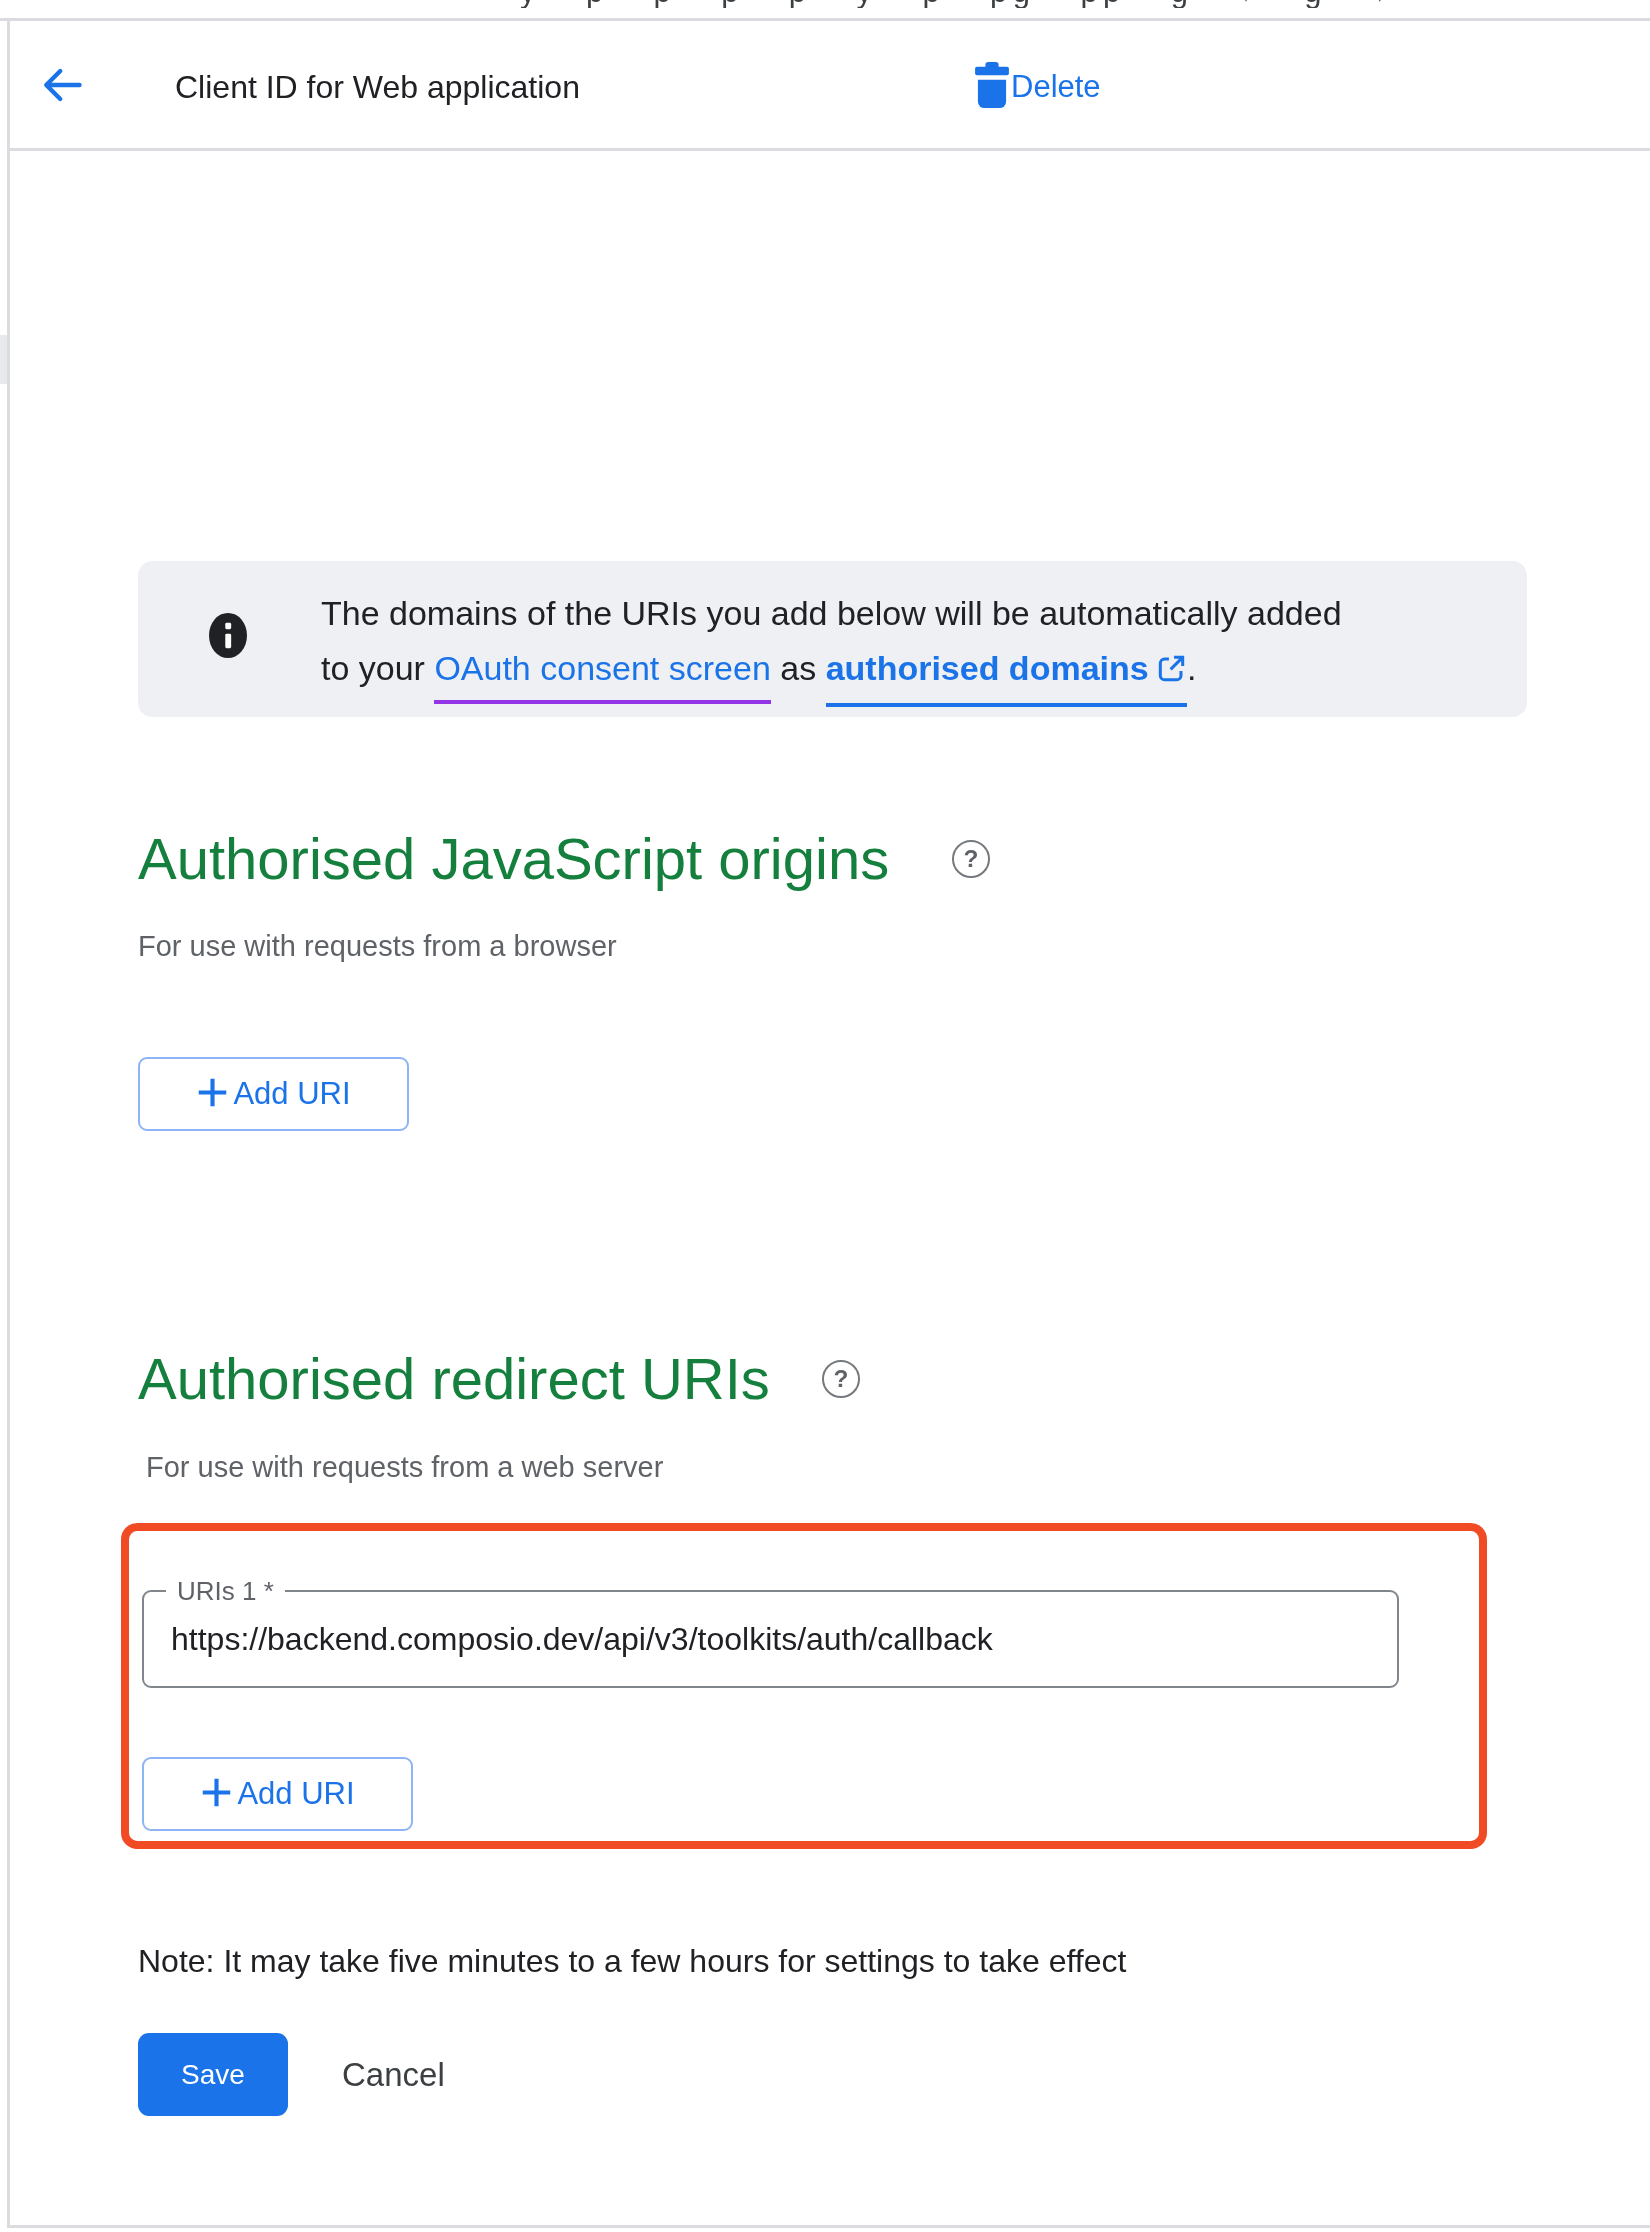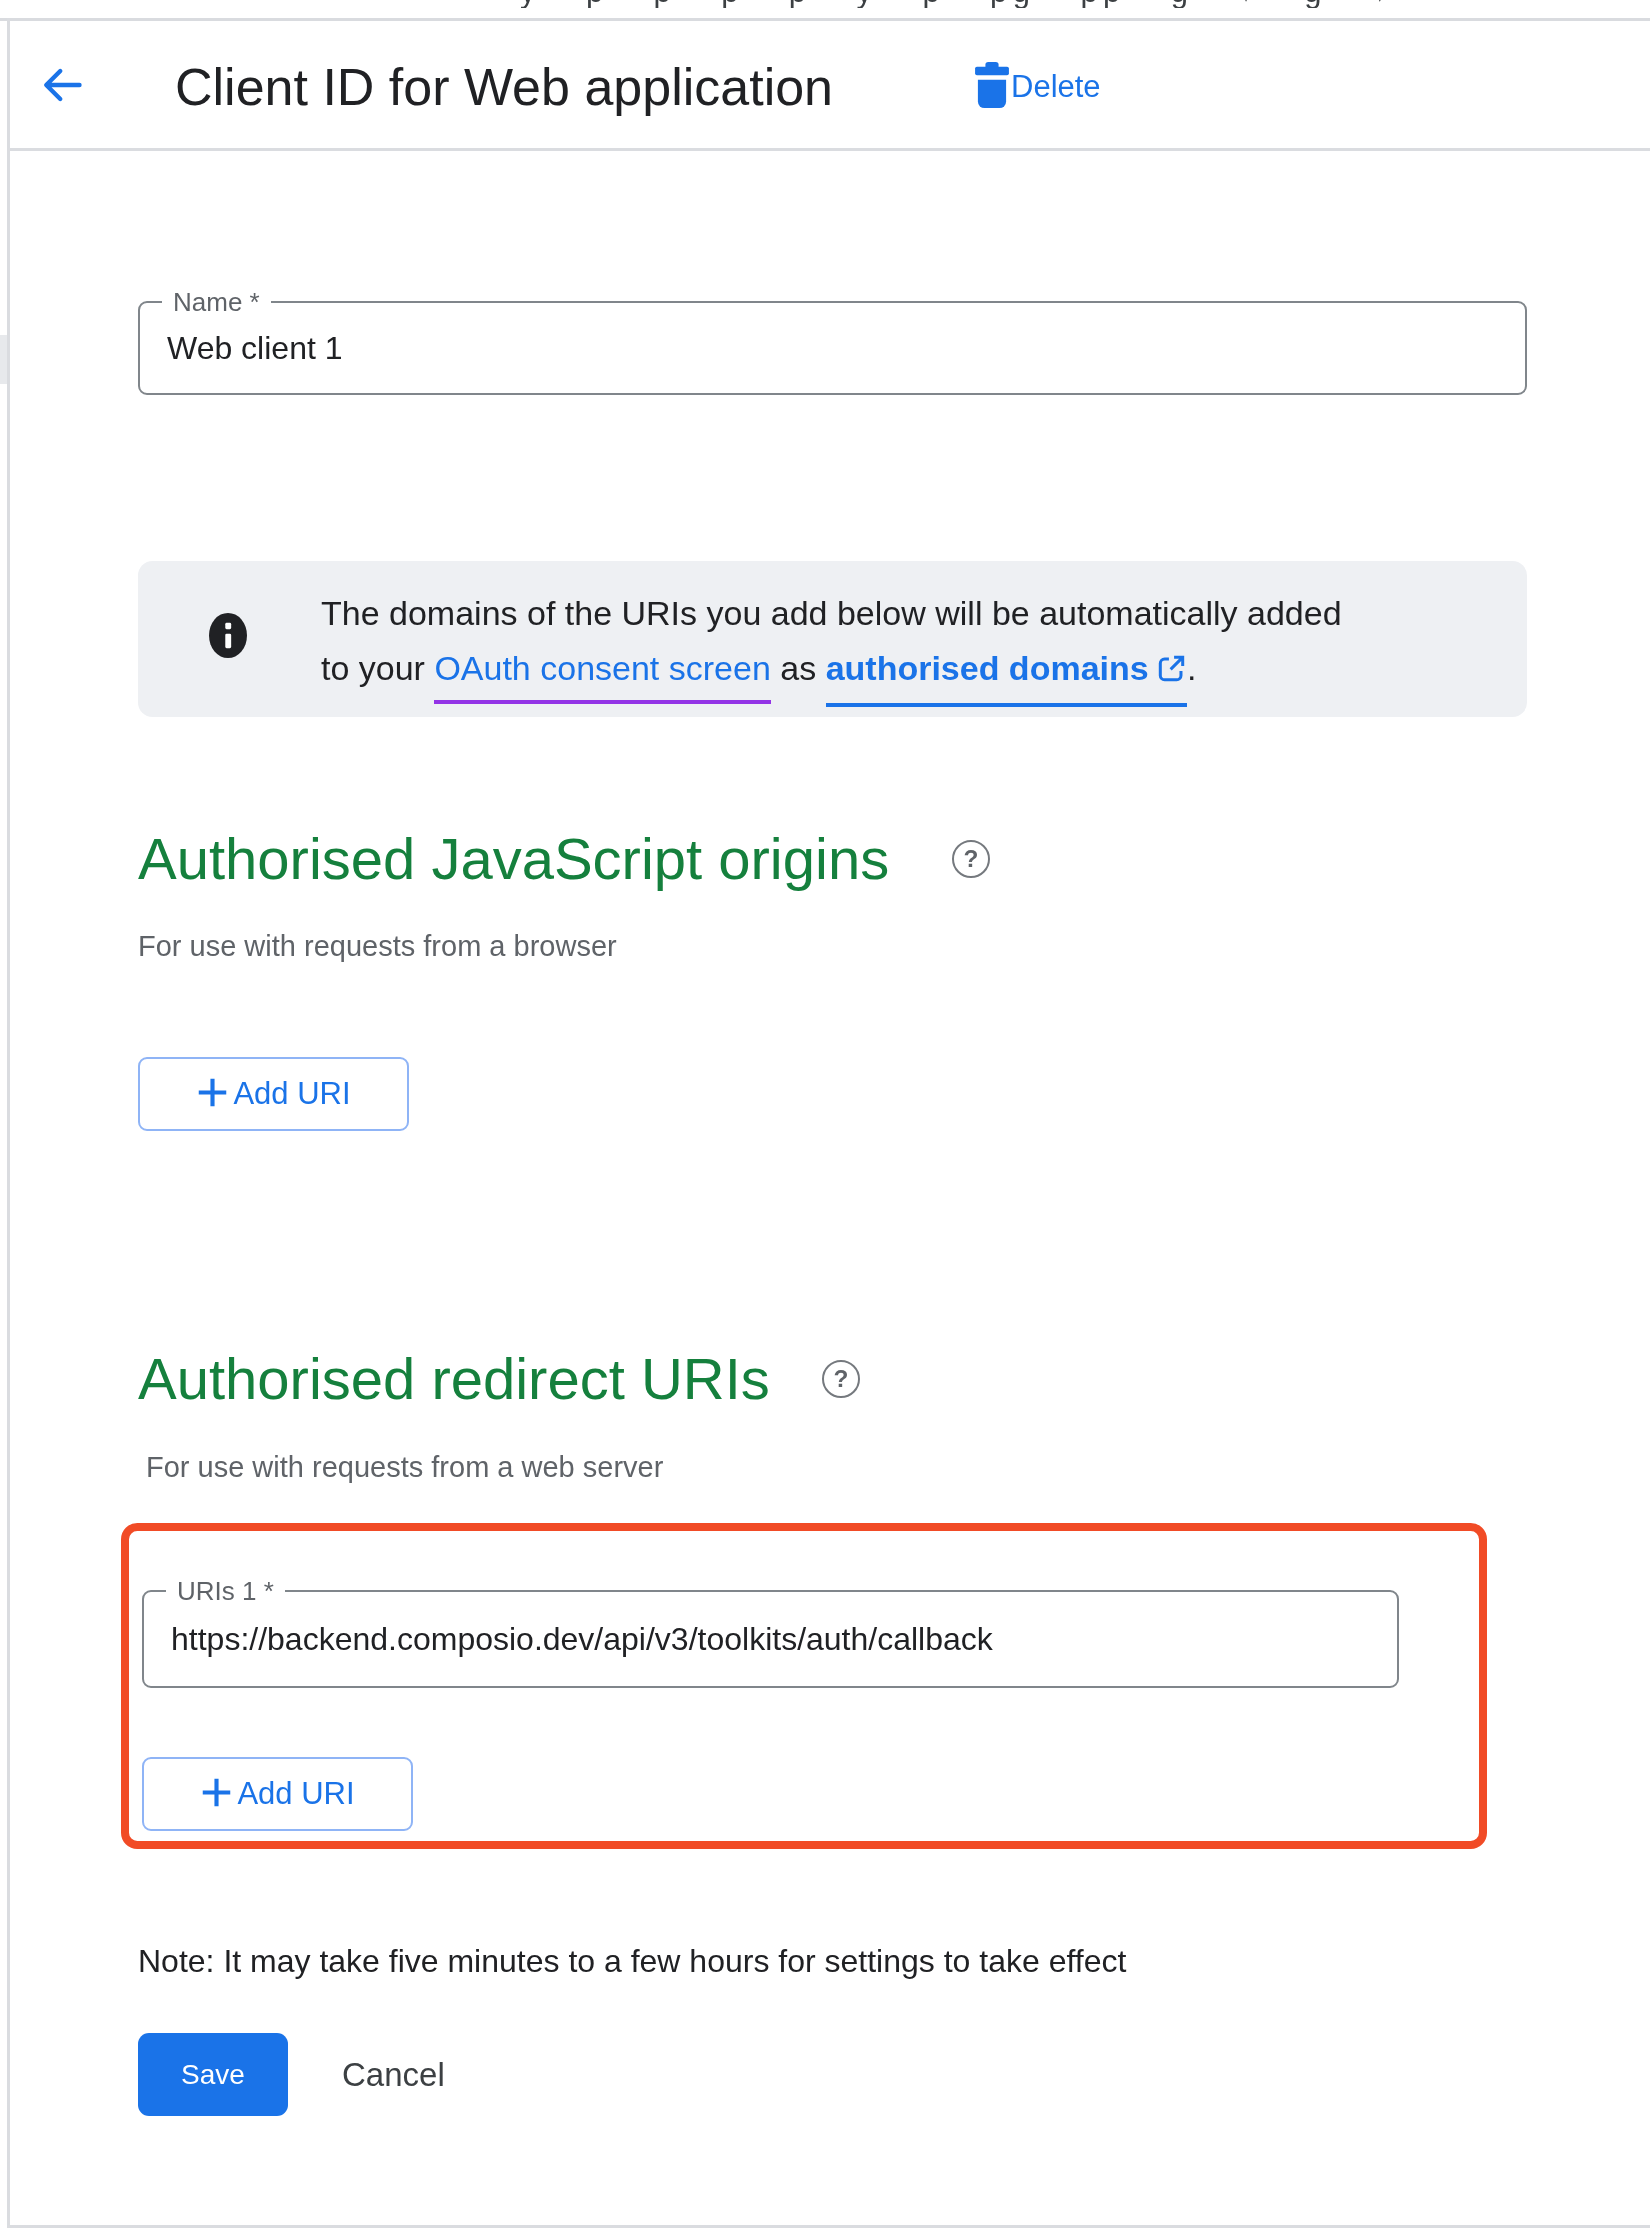--- a/index.html
+++ b/index.html
@@ -13,21 +13,21 @@
                     color:#3c4043; word-spacing:31px; letter-spacing:5.4px; white-space:nowrap; }
   .top-border   { position:absolute; left:0; top:18px; width:1650px; height:2.7px; background:#d9dbdf; }
   .left-border  { position:absolute; left:7.2px; top:18px; width:2.7px; height:2207px; background:#dadce0; }
   .left-sliver  { position:absolute; left:0; top:335px; width:7.2px; height:49px; background:#e7e9ec; }
   .header-divider { position:absolute; left:7.2px; top:148px; width:1643px; height:2.7px; background:#dadce0; }
   .bottom-border  { position:absolute; left:7.2px; top:2225px; width:1643px; height:2.7px; background:#dadce0; }
 
   
   .back-btn { position:absolute; left:38px; top:63px; width:47px; height:47px; display:flex;
               align-items:center; justify-content:center; cursor:pointer; background:none; border:none; }
-  .page-title { position:absolute; left:175px; top:62px; font-size:52px; line-height:51px;
+  .page-title { position:absolute; left:175px; top:62px; font-size:32px; line-height:51px;
                 color:#202124; font-weight:400; white-space:nowrap; }
   .delete-btn { position:absolute; left:973px; top:52px; height:69px; display:flex; align-items:center;
                 background:none; border:none; cursor:pointer; }
   .delete-btn .lbl { font-size:31px; color:#1a73e8; font-weight:500; }
 
   
   .field { position:absolute; border:2.7px solid #80868b; border-radius:9px; background:#fff; }
   .field .float-label { position:absolute; top:-17px; left:22px; background:#fff; padding:0 11px;
                         font-size:26px; line-height:33px; color:#5f6368; white-space:nowrap; }
   .field input { width:100%; height:100%; border:none; outline:none; background:transparent;
@@ -110,24 +110,20 @@
       <svg width="38" height="47" viewBox="0 0 40 50">
         <rect x="13" y="0" width="14" height="8" rx="3" fill="#1a73e8"></rect>
         <rect x="2" y="5" width="36" height="9" rx="2" fill="#1a73e8"></rect>
         <path d="M5 19 h30 v23 a7 7 0 0 1 -7 7 H12 a7 7 0 0 1 -7 -7 Z" fill="#1a73e8"></path>
       </svg>
     </span>
     <span class="lbl">Delete</span>
   </button>
   <div class="header-divider"></div>
 
-  <div class="field name-field">
-    <span class="float-label">Name *</span>
-    <input type="text" value="Web client 1" style="">
-  </div>
 
   <div class="banner"></div>
   <div class="banner-icon">
     <svg width="40" height="47" viewBox="0 0 44 52">
       <ellipse cx="22" cy="26" rx="21" ry="25" fill="#202124"></ellipse>
       <rect x="19" y="12" width="6.5" height="7" rx="1.5" fill="#fff"></rect>
       <rect x="19" y="24" width="6.5" height="16" rx="1.5" fill="#fff"></rect>
     </svg>
   </div>
   <div class="banner-text">

